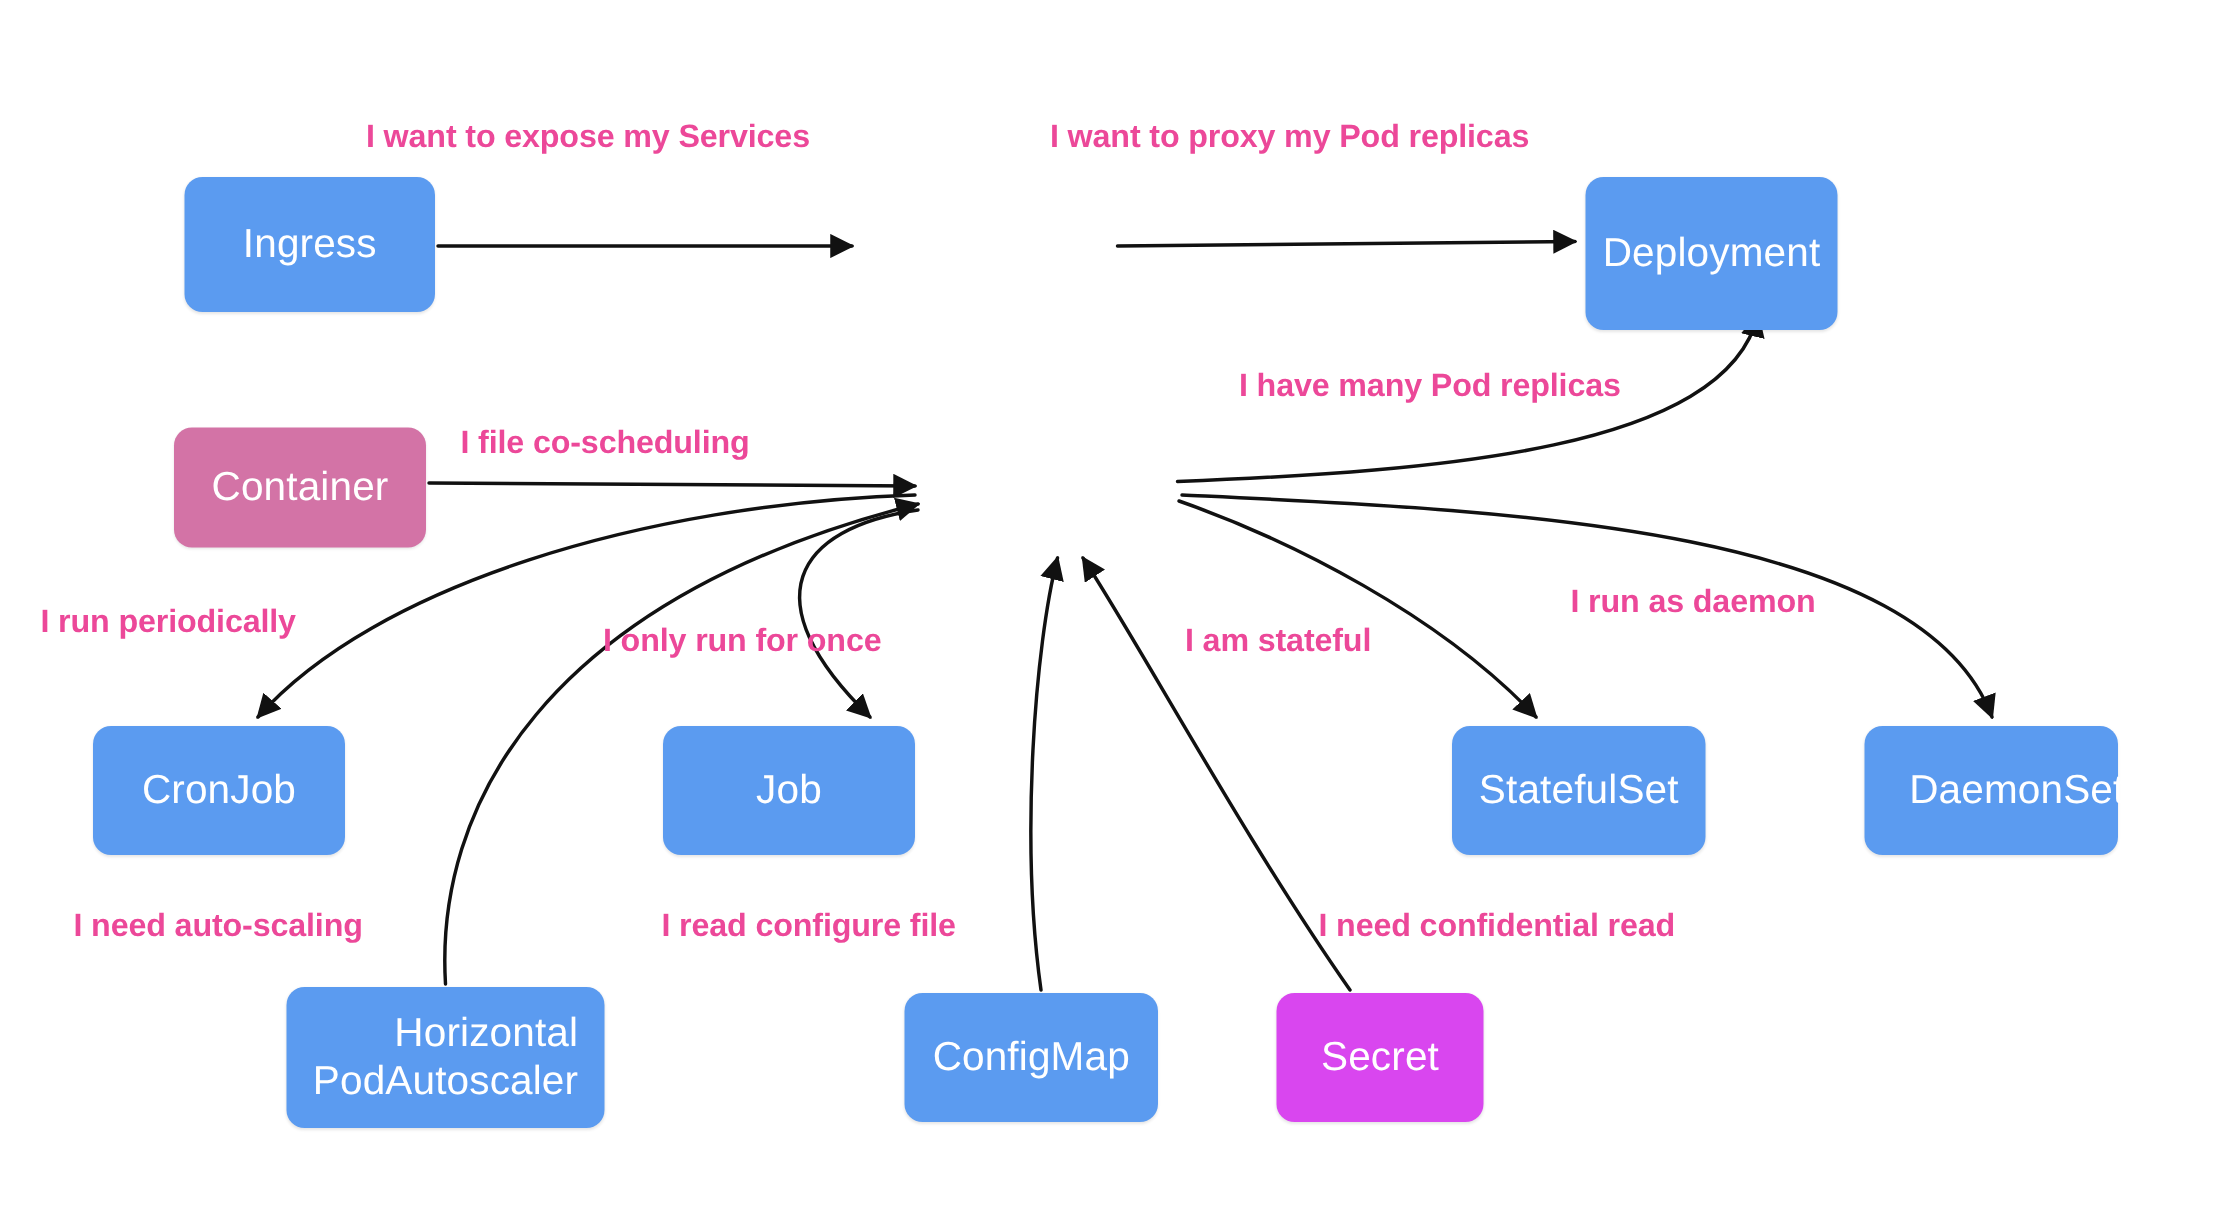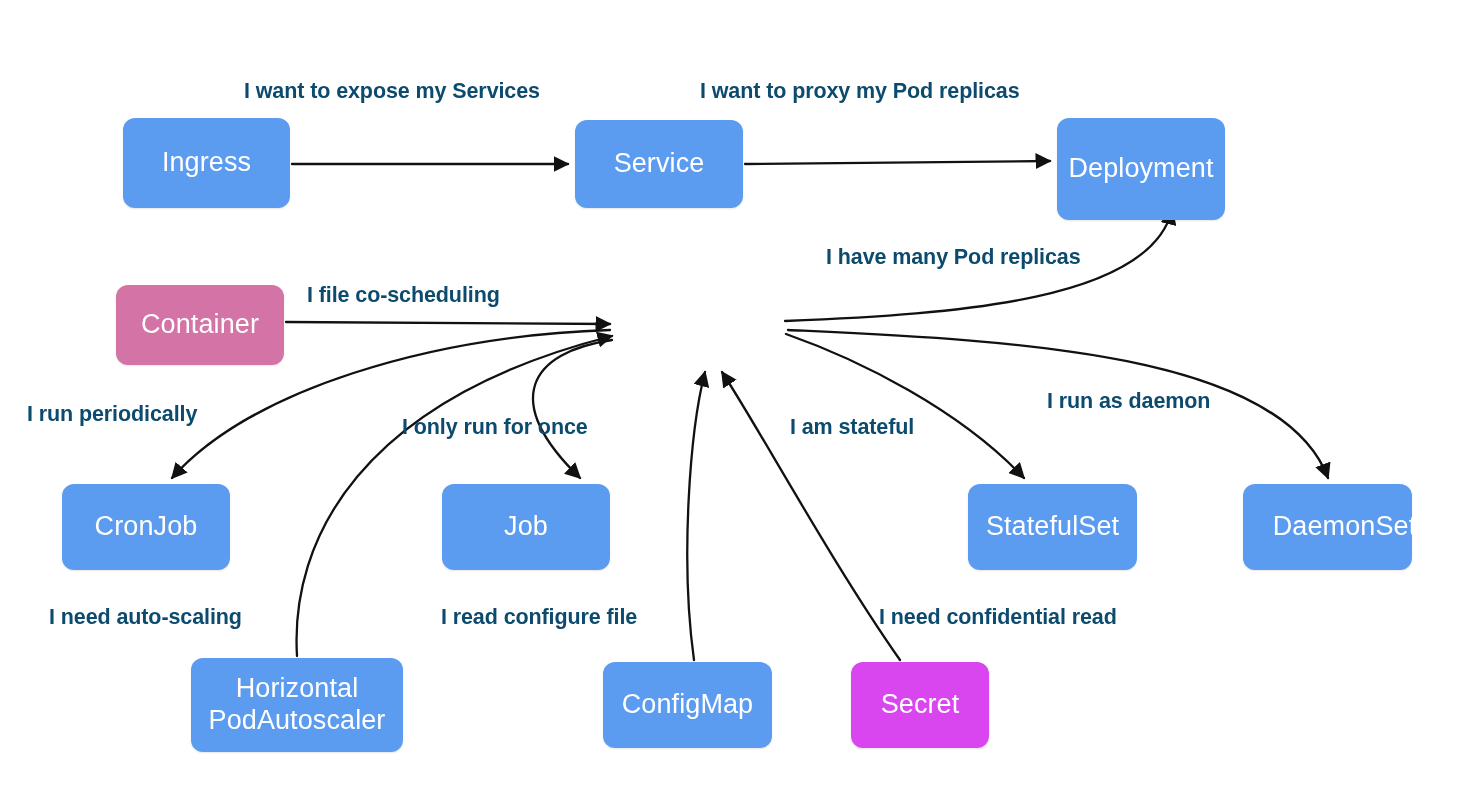--- a/index.html
+++ b/index.html
@@ -24,42 +24,42 @@
     top: 0;
     width: 1478px;
     height: 812px;
     pointer-events: none;
   }
   .node {
     position: absolute;
     display: flex;
     align-items: center;
     justify-content: center;
-    text-align: center;
+    text-align: right;
     border-radius: 12px;
     color: #ffffff;
     font-family: "Liberation Sans", sans-serif;
     font-size: 27px;
     font-weight: 400;
     line-height: 1.18;
     letter-spacing: 0.1px;
     box-sizing: border-box;
     padding: 2px 6px;
     box-shadow: 0 1px 2px rgba(0,0,0,0.10);
   }
   .node-label {
     display: block;
     white-space: pre-line;
   }
   .edge-label {
     position: absolute;
     font-family: "Liberation Sans", sans-serif;
     font-size: 21.5px;
     font-weight: 700;
-    color: #0c4a6e;
+    color: #ec4899;
     white-space: nowrap;
     letter-spacing: -0.1px;
   }
 </style>
 </head>
 <body>
 
 <div id="canvas">
 
   <svg id="edge-layer" viewBox="0 0 1478 812" xmlns="http://www.w3.org/2000/svg">
@@ -95,23 +95,20 @@
       <path d="M 694 660 C 680 560, 690 430, 705 372" marker-end="url(#arrow)"></path>
 
       <path d="M 900 660 C 830 560, 760 430, 722 372" marker-end="url(#arrow)"></path>
     </g>
   </svg>
 
   <div class="node" style="left:123px; top:118px; width:167px; height:90px; background:#5B9BF0;">
     <span class="node-label">Ingress</span>
   </div>
 
-  <div class="node" style="left:575px; top:120px; width:168px; height:88px; background:#5B9BF0;">
-    <span class="node-label">Service</span>
-  </div>
 
   <div class="node" style="left:1057px; top:118px; width:168px; height:102px; background:#5B9BF0;">
     <span class="node-label">Deployment</span>
   </div>
 
   <div class="node" style="left:116px; top:285px; width:168px; height:80px; background:#D373A6;">
     <span class="node-label">Container</span>
   </div>
 
 

